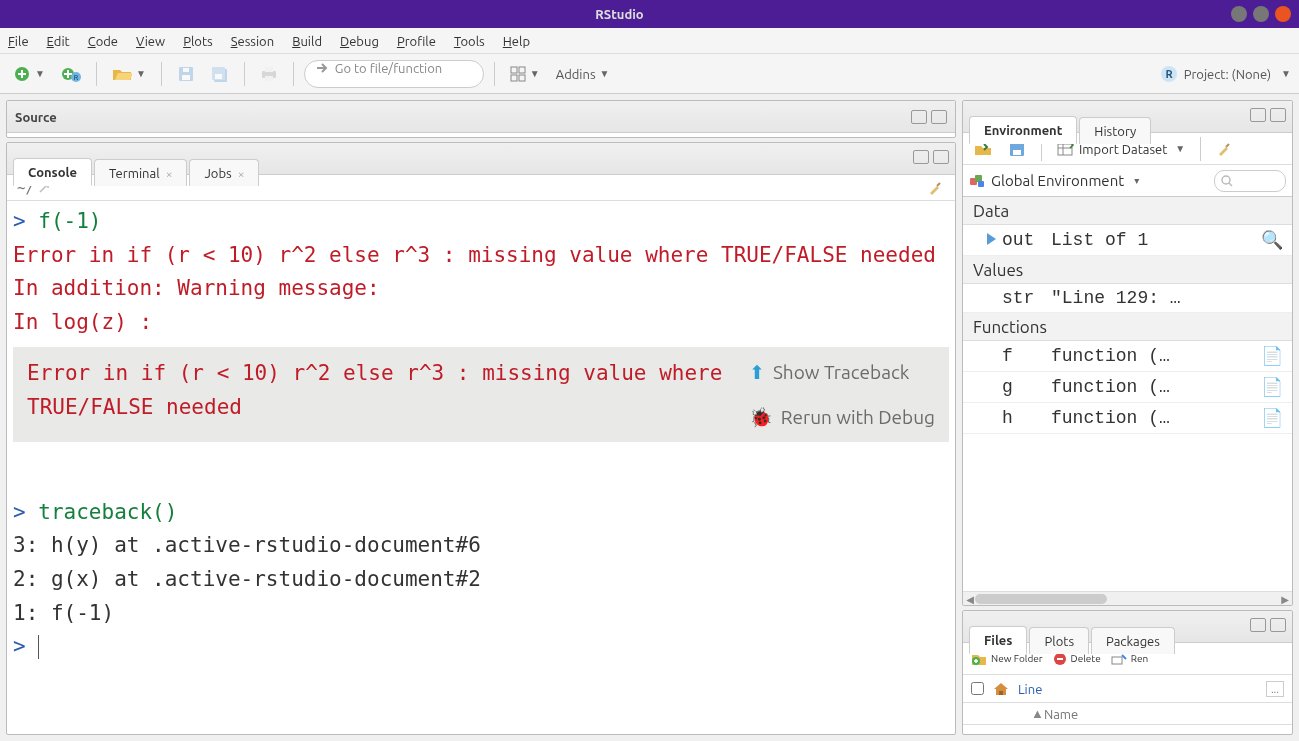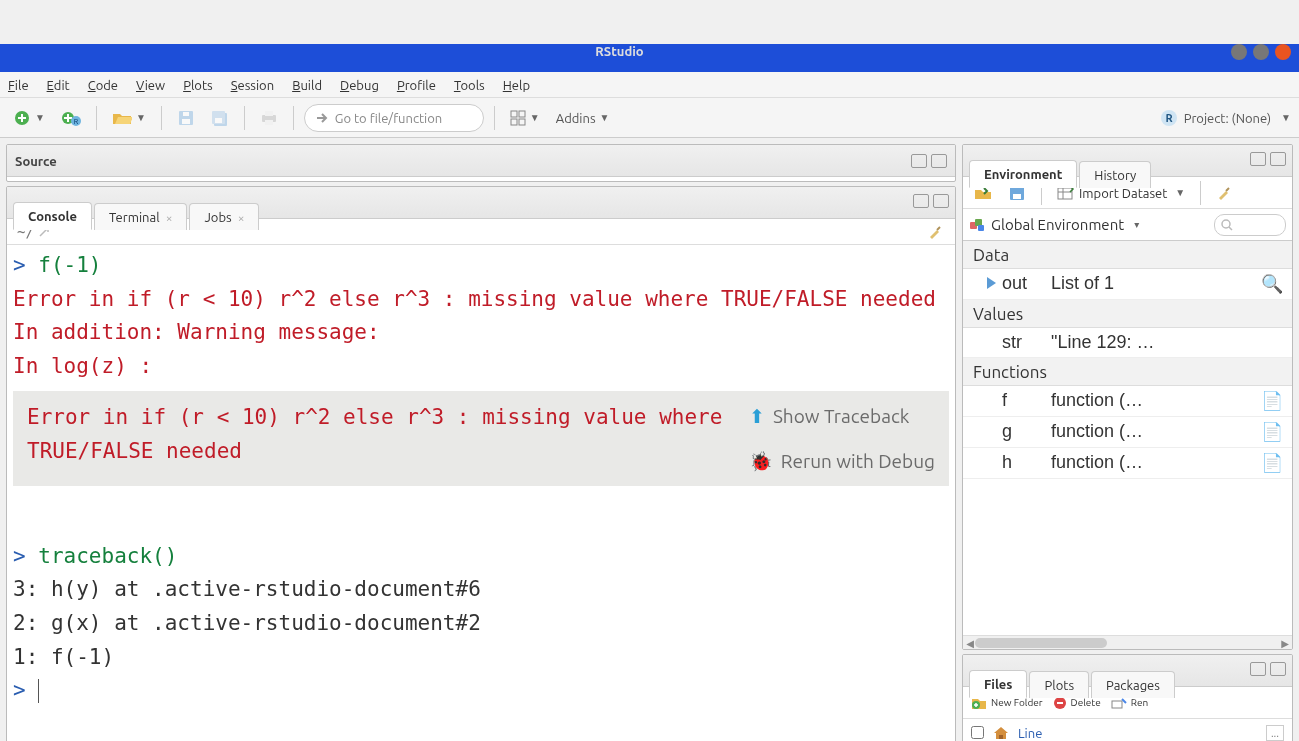--- a/index.html
+++ b/index.html
@@ -1,36 +1,36 @@
 <!DOCTYPE html>
 <html><head>
 <meta charset="utf-8">
 <style>
 * { box-sizing: border-box; margin: 0; padding: 0; }
 body { font-family: "Ubuntu", "Segoe UI", sans-serif; font-size: 13px; background: #f0f0f0; color: #333; width: 1299px; height: 741px; overflow: hidden; }
 
 
-.titlebar { background: #1d4ed8; height: 28px; display: flex; align-items: flex-start; color: #ddd; padding: 0 8px; margin-top: 44px; }
+.titlebar { background: #4c1d95; height: 28px; display: flex; align-items: center; color: #ddd; padding: 0 8px; }
 .titlebar .title { flex: 1; text-align: center; font-weight: bold; font-size: 13px; }
 .titlebar .wbtns { display: flex; gap: 6px; }
 .wbtn { width: 16px; height: 16px; border-radius: 50%; display: inline-block; }
 .wbtn.min { background: #777; }
 .wbtn.max { background: #777; }
 .wbtn.cls { background: #e95420; }
 
 
 .menubar { background: #f5f5f5; height: 26px; display: flex; align-items: center; padding: 0 8px; border-bottom: 1px solid #ddd; }
 .menubar span { margin-right: 18px; cursor: pointer; color: #333; }
 .menubar span u { text-decoration: underline; }
 
 
 .toolbar { background: #f5f5f5; height: 40px; display: flex; align-items: center; padding: 0 8px; gap: 6px; border-bottom: 1px solid #ccc; }
 .tbtn { height: 28px; min-width: 28px; display: inline-flex; align-items: center; justify-content: center; border: 1px solid transparent; border-radius: 3px; padding: 0 4px; cursor: pointer; }
 .tsep { width: 1px; height: 24px; background: #ccc; margin: 0 4px; }
-.goto { border: 1px solid #ccc; border-radius: 14px; height: 28px; width: 180px; display: flex; align-items: center; padding: 0 10px; color: #888; background: #fff; }
+.goto { border: 1px solid #ccc; border-radius: 14px; height: 28px; width: 180px; display: flex; align-items: flex-start; padding: 0 10px; color: #888; background: #fff; }
 .dropdown-caret { margin-left: 4px; font-size: 10px; color: #666; }
 .toolbar .spacer { flex: 1; }
 .project { display: flex; align-items: center; color: #555; gap: 6px; }
 
 
 .main { display: flex; height: calc(741px - 28px - 26px - 40px); }
 .left { width: 962px; display: flex; flex-direction: column; padding: 6px; gap: 4px; }
 .right { flex: 1; display: flex; flex-direction: column; padding: 6px 6px 6px 0; gap: 4px; }
 
 
@@ -60,21 +60,21 @@
 .errbox .actions div { cursor: pointer; display: flex; align-items: center; gap: 8px; }
 .icon-up { color: #2a9fd6; }
 .icon-bug { color: #2a9fd6; }
 .cursor-bar { display:inline-block; width: 1px; height: 24px; background: #555; vertical-align: middle; }
 
 
 .env-toolbar { height: 32px; border-bottom: 1px solid #ddd; display: flex; align-items: center; padding: 0 6px; gap: 6px; }
 .env-toolbar2 { height: 32px; border-bottom: 1px solid #ccc; display: flex; align-items: center; padding: 0 6px; gap: 6px; }
 .env-search { border: 1px solid #ccc; border-radius: 10px; height: 22px; width: 72px; margin-left: auto; display: flex; align-items: center; padding: 0 6px; color: #aaa; }
 .env-section { background: #f2f2f2; padding: 4px 10px; font-size: 17px; color: #333; border-bottom: 1px solid #ddd; }
-.env-row { display: flex; padding: 4px 8px; font-family: Liberation Sans, sans-serif; font-size: 18px; border-bottom: 1px solid #eee; }
+.env-row { display: flex; padding: 4px 8px; font-family: Liberation Mono, monospace; font-size: 18px; border-bottom: 1px solid #eee; align-items: center; }
 .env-row .name { width: 80px; padding-left: 16px; }
 .env-row .val { flex: 1; overflow: hidden; text-overflow: ellipsis; white-space: nowrap; }
 .env-row .ricon { color: #999; margin-left: 4px; }
 .play-icon { width: 0; height: 0; border-top: 6px solid transparent; border-bottom: 6px solid transparent; border-left: 9px solid #5b9bd5; display: inline-block; margin-right: 6px; }
 
 
 .files-toolbar { height: 32px; border-bottom: 1px solid #ddd; display: flex; align-items: center; padding: 0 8px; gap: 10px; font-size: 10px; }
 .breadcrumb { height: 28px; display: flex; align-items: center; padding: 0 8px; border-bottom: 1px solid #ddd; gap: 8px; }
 .file-header { height: 22px; display: flex; align-items: center; padding: 0 8px; color: #777; font-size: 13px; border-bottom: 1px solid #ddd; }
 

